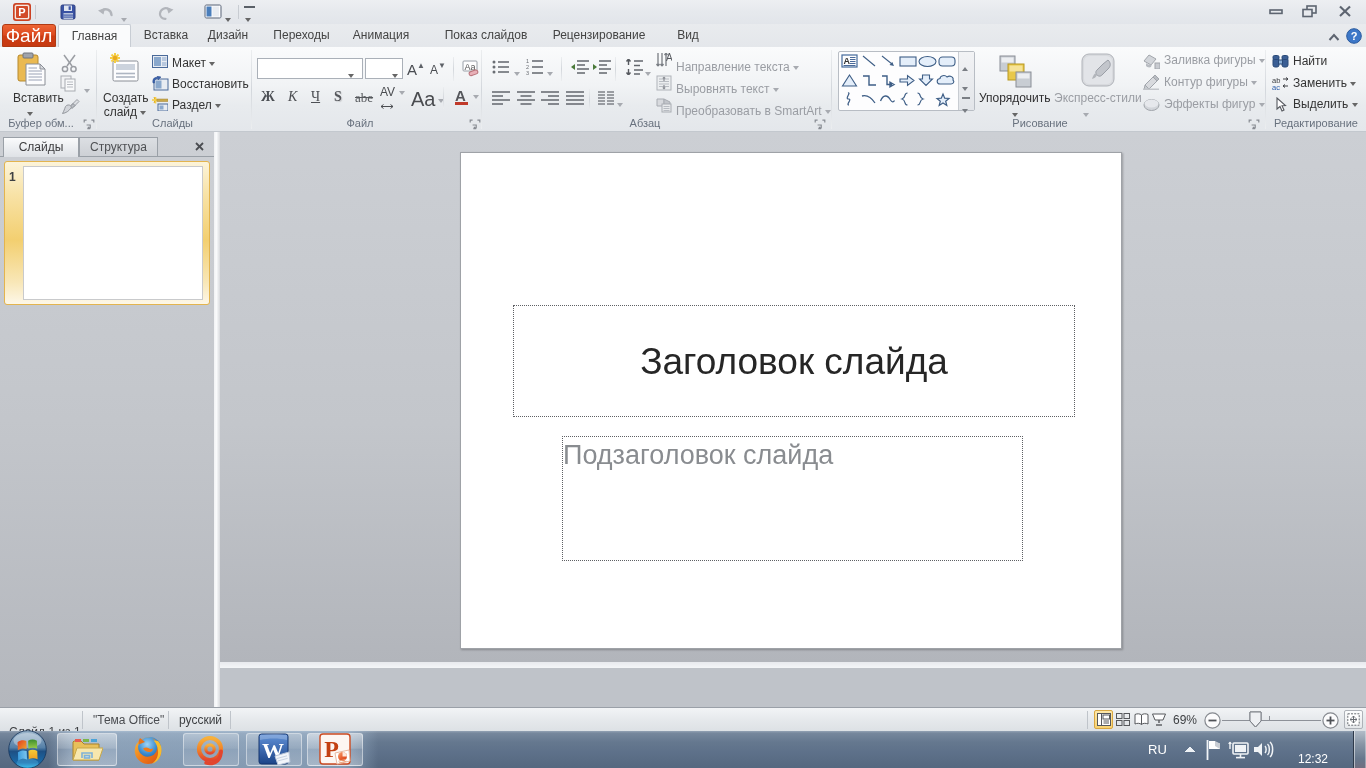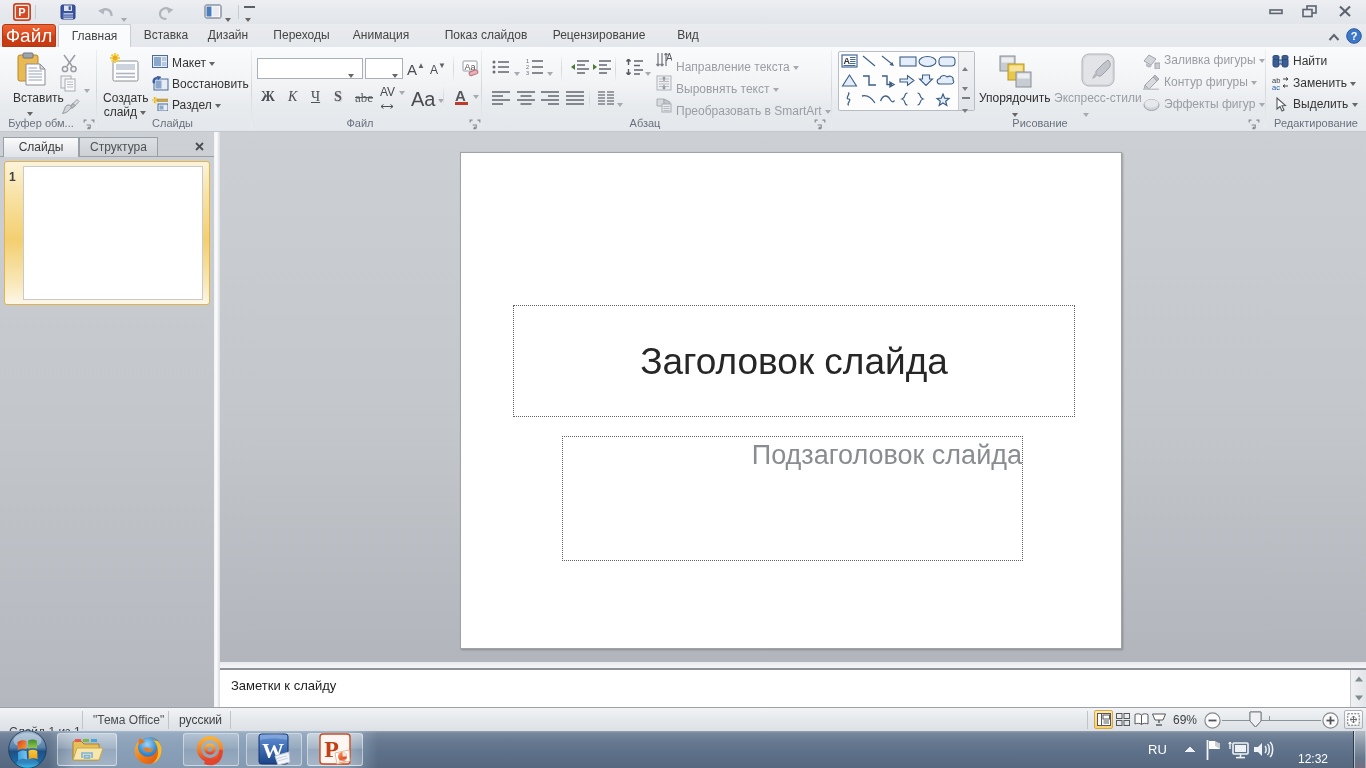--- a/index.html
+++ b/index.html
@@ -506,36 +506,25 @@
       <div id="thumb"></div>
     </div>
   </div>
   <div class="abs" id="vsplit"></div>
   <div class="abs" id="editor">
     <div id="slide">
       <div class="ph" id="ph-title" style="left:52px;top:152px;width:562px;height:112px">
         <div style="position:absolute;left:0;top:37px;width:100%;text-align:center;font-size:37px;line-height:37px;color:#262626">Заголовок слайда</div>
       </div>
       <div class="ph" id="ph-sub" style="left:101px;top:283px;width:461px;height:125px">
-        <div style="position:absolute;left:0;top:3px;width:100%;text-align:right;font-size:27px;color:#898c90">Подзаголовок слайда</div>
+        <div style="position:absolute;left:0;top:3px;width:100%;text-align:left;font-size:27px;color:#898c90">Подзаголовок слайда</div>
       </div>
     </div>
   </div>
   <div class="abs" style="left:220px;top:662px;width:1146px;height:6px;background:linear-gradient(180deg,#e8eaee,#f4f6f8)"></div>
-  <div class="abs" id="notes">
-      <div class="txt">Заметки к слайду</div>
-    <div style="position:absolute;right:0;top:0;width:16px;height:37px;background:linear-gradient(90deg,#f0f1f3,#e2e5e9);border-left:1px solid #c8ccd1">
-      <svg style="position:absolute;left:2px;top:5px" width="12" height="8" viewBox="0 0 12 8">
-          <path d="M2 6.5 L6 1.5 L10 6.5 Z" fill="#7e8c8a"></path>
-        </svg>
-      <svg style="position:absolute;left:2px;top:24px" width="12" height="8" viewBox="0 0 12 8">
-          <path d="M2 1.5 L6 6.5 L10 1.5 Z" fill="#7e8c8a"></path>
-        </svg>
-    </div>
-  </div>
   <div class="abs" id="statusbar">
     <div class="abs" style="left:9px;top:17px">Слайд 1 из 1</div>
     <div class="ssep" style="left:82px"></div>
     <div class="abs" style="left:93px;top:5px;color:#4a4c50">"Тема Office"</div>
     <div class="ssep" style="left:168px"></div>
     <div class="abs" style="left:179px;top:5px">русский</div>
     <div class="ssep" style="left:230px"></div>
     <div class="ssep" style="left:1087px"></div>
 
     <div class="abs" style="left:1094px;top:2px;width:19px;height:19px;border:1px solid #d9a741;border-radius:2px;background:linear-gradient(180deg,#fde8ab,#f8d271)"></div>

